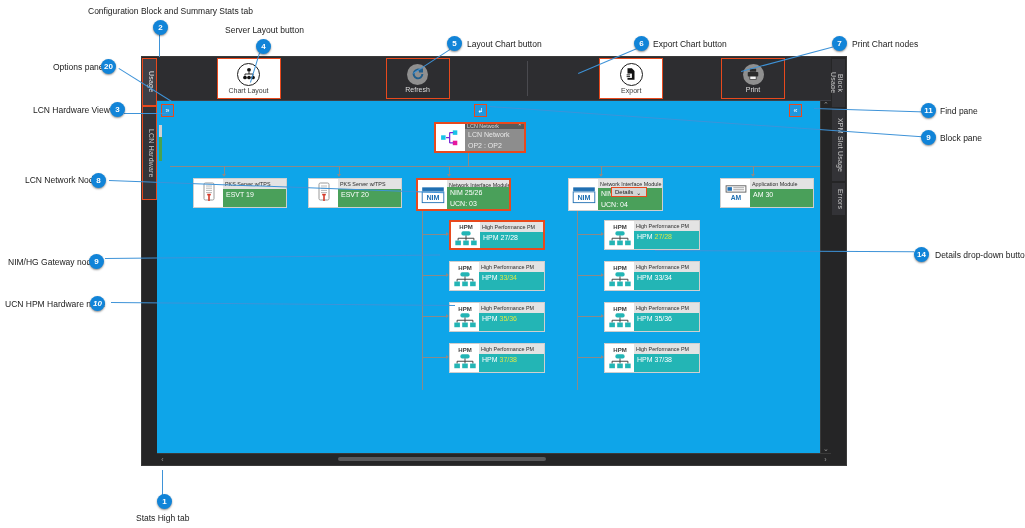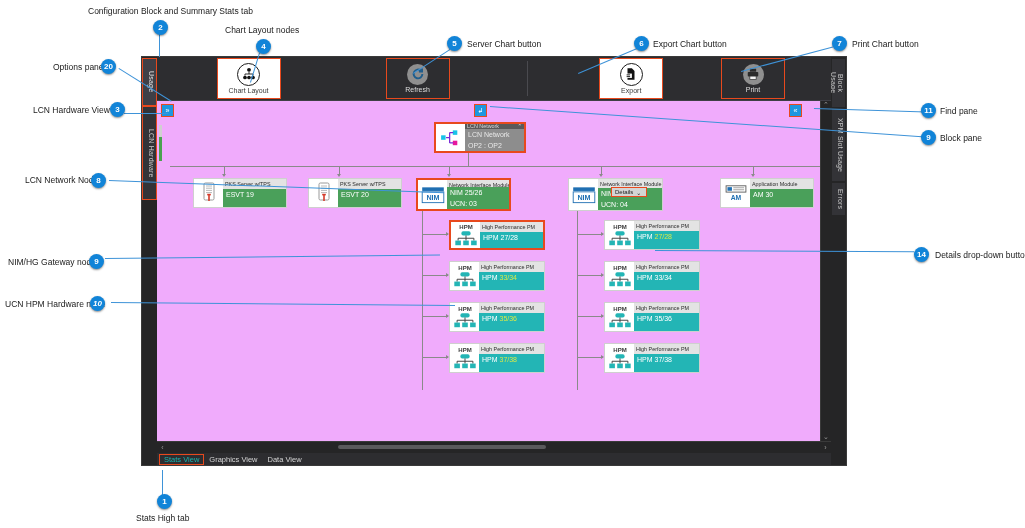--- a/index.html
+++ b/index.html
@@ -52,21 +52,21 @@
   .sp4{width:82px;}
   .sp5{width:66px;}
 
   .iconcirc{width:21px;height:21px;border-radius:50%;display:flex;align-items:center;
             justify-content:center;}
   .iconcirc.onwhite{background:#ffffff;border:1px solid #1b1b1b;}
   .iconcirc.ondark{background:#8f8f8f;}
 
   
   .canvaswrap{flex:1;position:relative;display:flex;min-height:0;}
-  .canvas{flex:1;position:relative;background:#f0abfc;overflow:hidden;}
+  .canvas{flex:1;position:relative;background:#0ea5e9;overflow:hidden;}
   .vscroll{width:10px;background:#252526;display:flex;flex-direction:column;
            justify-content:space-between;align-items:center;flex:0 0 10px;
            border-left:1px solid #3a3a3a;color:#9a9a9a;font-size:7px;}
   .hscrollrow{height:11px;background:#252526;display:flex;align-items:center;
               border-top:1px solid #3a3a3a;flex:0 0 11px;}
   .harrow{width:11px;text-align:center;color:#9a9a9a;font-size:7px;}
   .htrack{flex:1;height:11px;position:relative;}
   .hthumb{position:absolute;left:26%;top:3px;width:32%;height:4px;background:#5a5a5c;border-radius:2px;}
 
   
@@ -505,31 +505,20 @@
     </div>
 
     <div class="hscrollrow">
       <div class="harrow">‹</div>
       <div class="htrack">
         <div class="hthumb"></div>
       </div>
       <div class="harrow">›</div>
     </div>
 
-    <div class="btabs">
-      <div class="btab sel">
-        <span>Stats View</span>
-      </div>
-      <div class="btab">
-        <span>Graphics View</span>
-      </div>
-      <div class="btab">
-        <span>Data View</span>
-      </div>
-    </div>
   </div>
 
   <div class="rtabstrip">
     <div class="vtab" style="height:48px;">
       <span>Block Usage</span>
     </div>
     <div class="vtab" style="height:72px;">
       <span>XPM Slot Usage</span>
     </div>
     <div class="vtab" style="height:32px;">
@@ -549,30 +538,30 @@
 <div class="leader" style="left:111px;top:302px;width:344px;transform:rotate(0.5deg);"></div>
 <div class="leader" style="left:119px;top:68px;width:62px;transform:rotate(32deg);"></div>
 <div class="leader" style="left:814px;top:108px;width:112px;transform:rotate(1.8deg);"></div>
 <div class="leader" style="left:490px;top:106px;width:440px;transform:rotate(4deg);"></div>
 <div class="leader" style="left:655px;top:250px;width:259px;transform:rotate(0.3deg);"></div>
 <div class="leader" style="left:163px;top:470px;width:32px;transform:rotate(90deg);"></div>
 
 <div class="callout-label" style="left:88px;top:6px;">Configuration Block and Summary Stats tab</div>
 <div class="badge" style="left:153px;top:20px;">2</div>
 
-<div class="callout-label" style="left:225px;top:25px;">Chart Layout nodes</div>
+<div class="callout-label" style="left:225px;top:25px;">Server Layout button</div>
 <div class="badge" style="left:256px;top:39px;">4</div>
 
-<div class="callout-label" style="left:467px;top:39px;">Server Chart button</div>
+<div class="callout-label" style="left:467px;top:39px;">Layout Chart button</div>
 <div class="badge" style="left:447px;top:36px;">5</div>
 
 <div class="callout-label" style="left:653px;top:39px;">Export Chart button</div>
 <div class="badge" style="left:634px;top:36px;">6</div>
 
-<div class="callout-label" style="left:852px;top:39px;">Print Chart button</div>
+<div class="callout-label" style="left:852px;top:39px;">Print Chart nodes</div>
 <div class="badge" style="left:832px;top:36px;">7</div>
 
 <div class="callout-label" style="left:53px;top:62px;">Options pane</div>
 <div class="badge" style="left:101px;top:59px;">20</div>
 
 <div class="callout-label" style="left:33px;top:105px;">LCN Hardware View tab</div>
 <div class="badge" style="left:110px;top:102px;">3</div>
 
 <div class="callout-label" style="left:25px;top:175px;">LCN Network Node</div>
 <div class="badge" style="left:91px;top:173px;">8</div>

